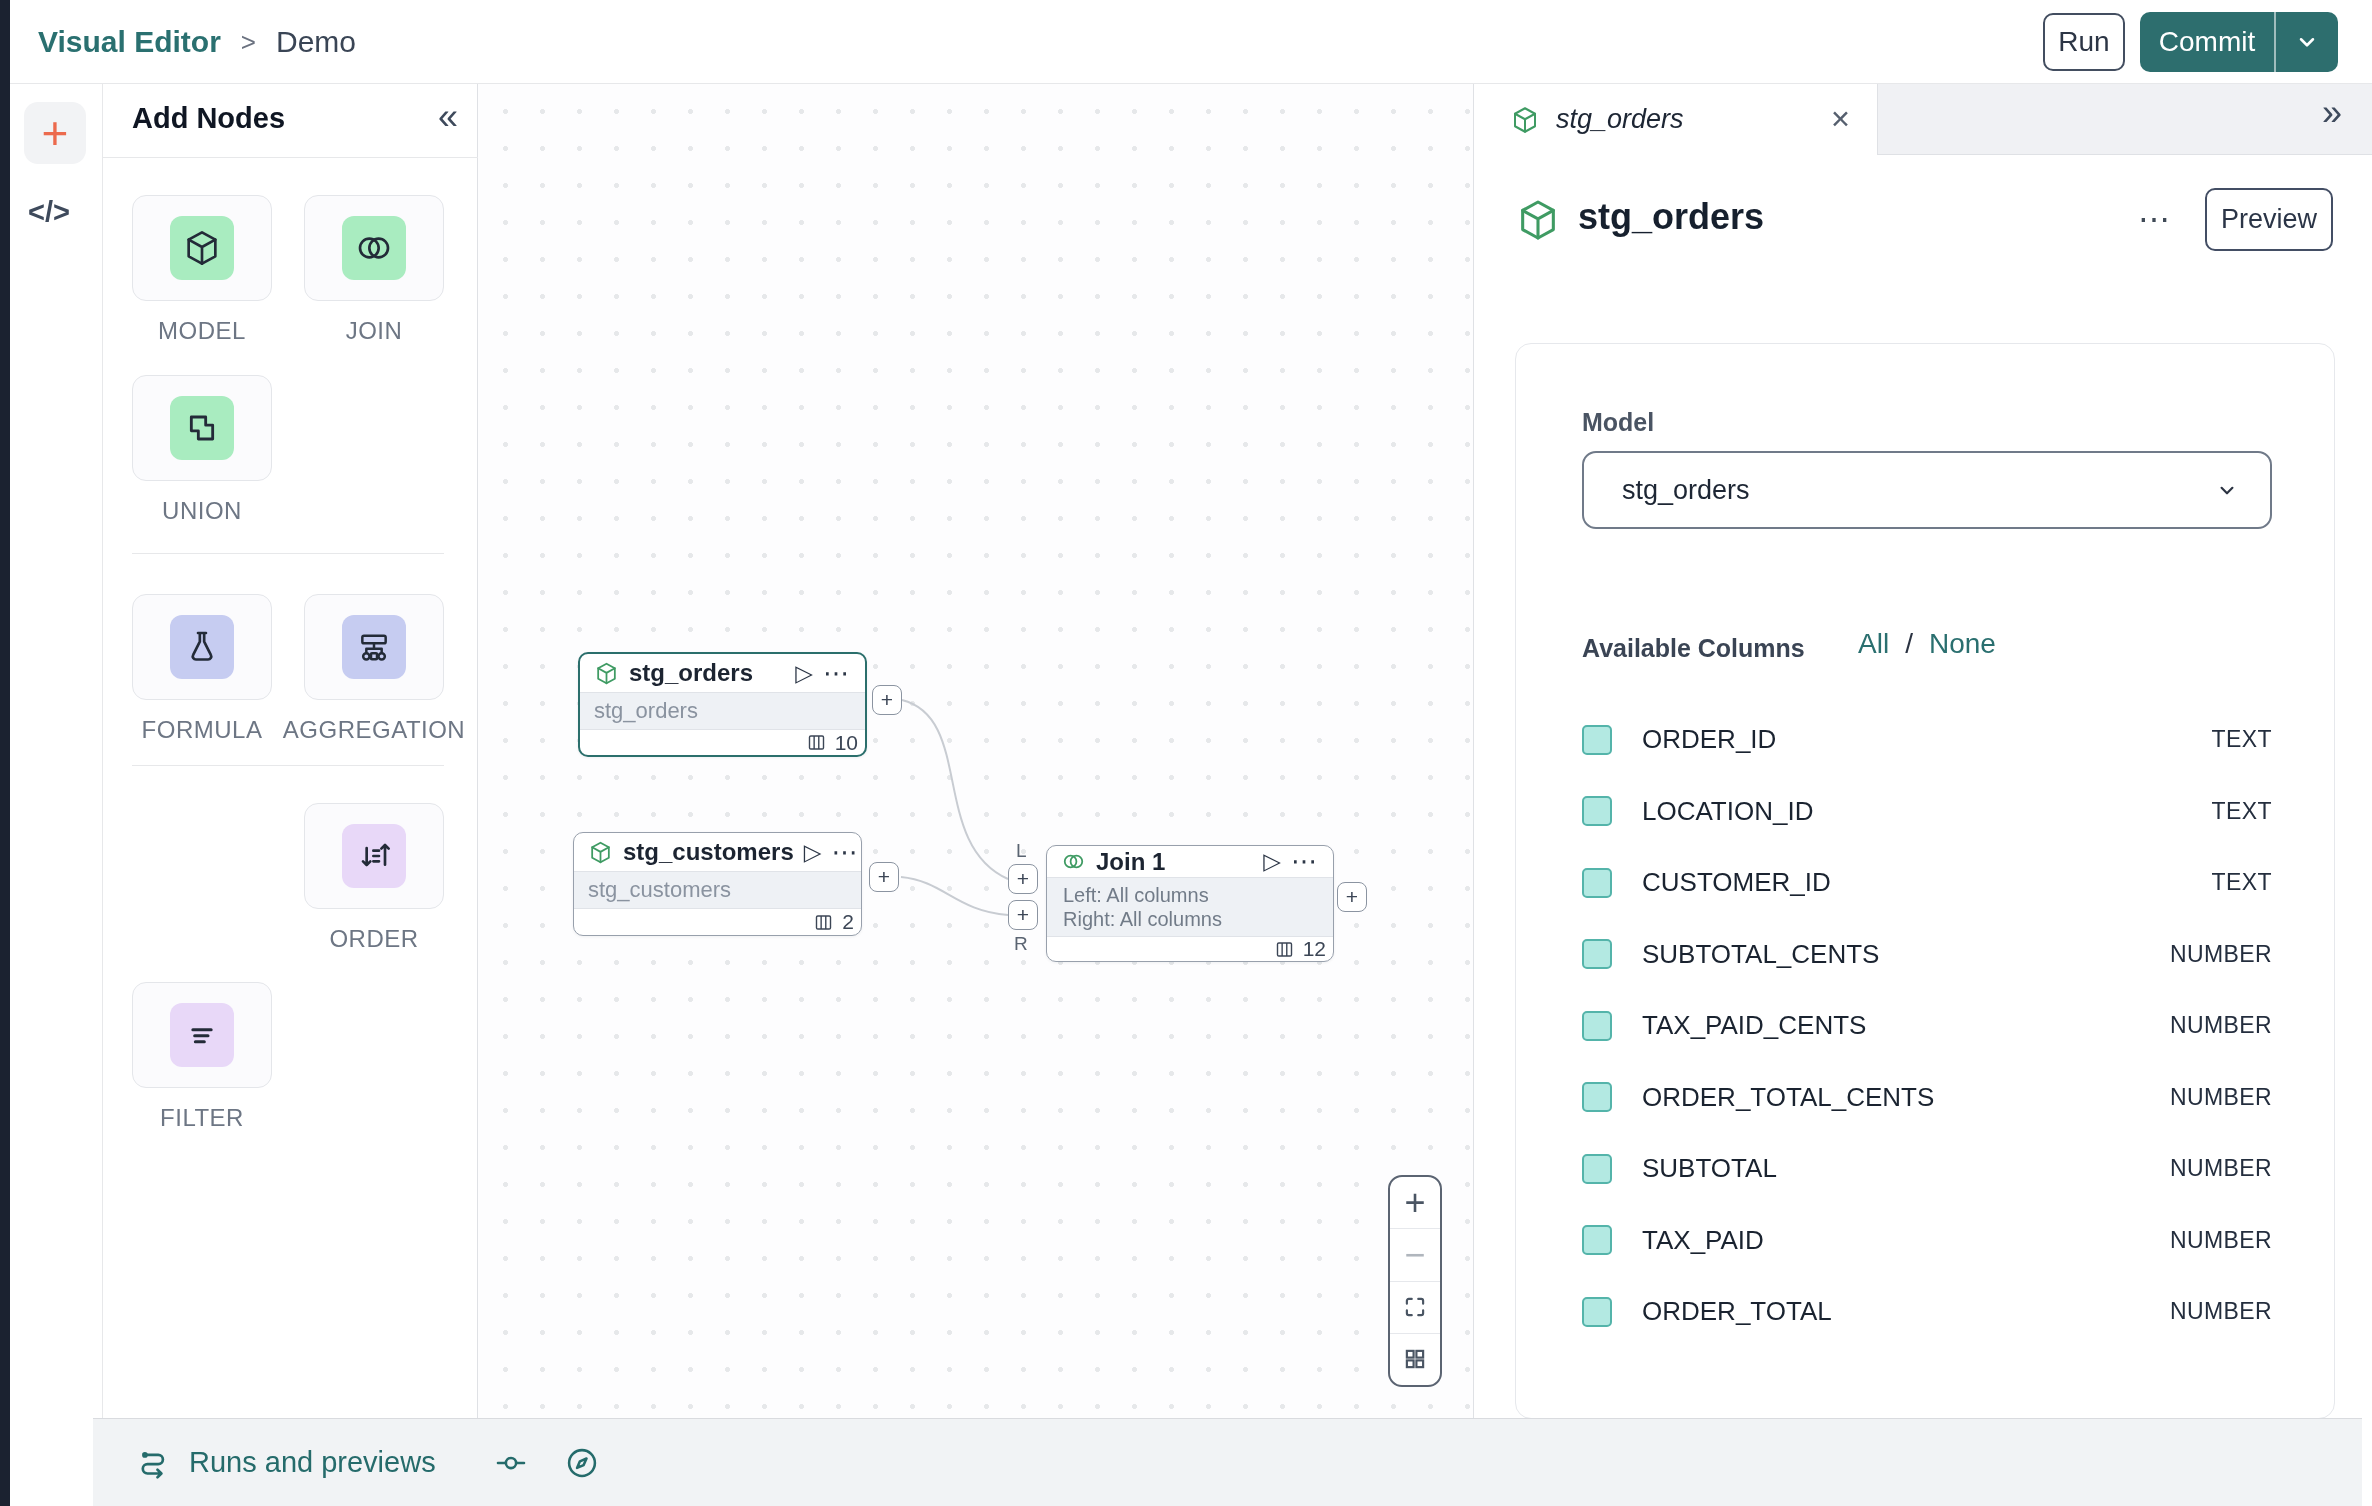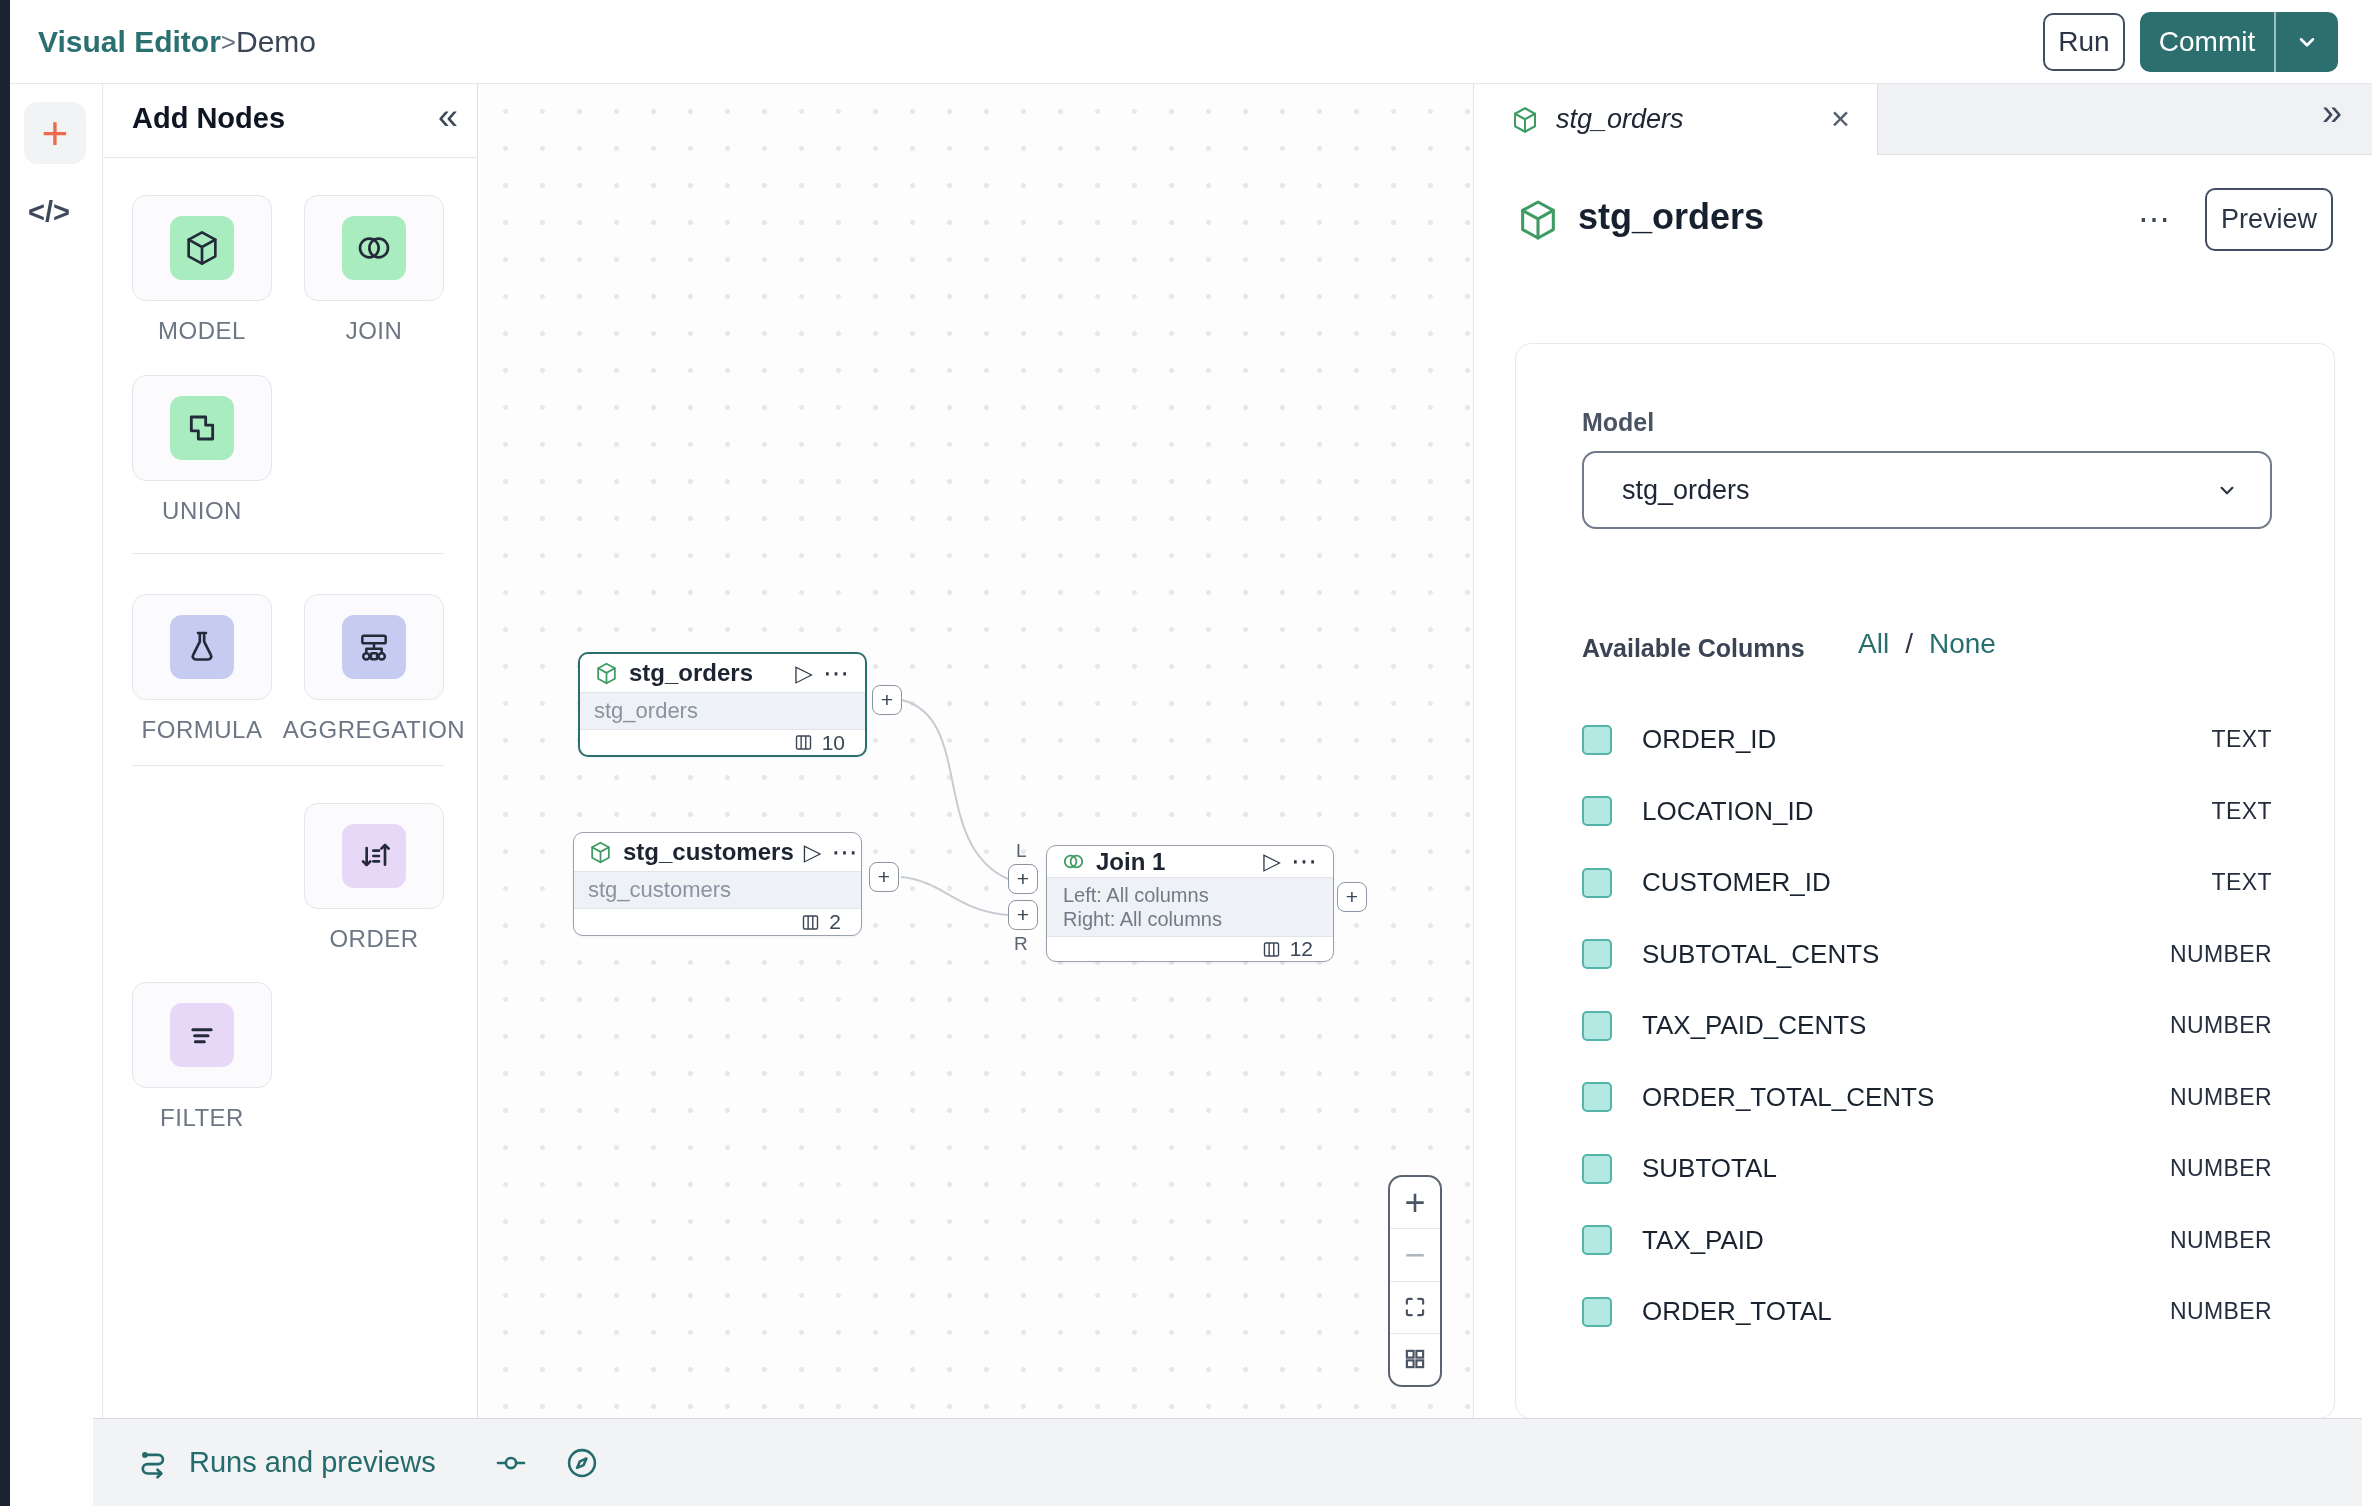--- a/index.html
+++ b/index.html
@@ -5,21 +5,21 @@
   *{margin:0;padding:0;box-sizing:border-box}
   html,body{background:#fff}
   .app{position:relative;width:2372px;height:1506px;overflow:hidden;background:#fff;
        font-family:"Liberation Sans",sans-serif;color:#1f2734}
   .abs{position:absolute}
   svg{display:block}
 
   
   .dark-strip{left:0;top:0;width:10px;height:1506px;background:#1b2230}
   .topbar{left:10px;top:0;width:2362px;height:84px;background:#fff;border-bottom:1px solid #e7e8ea}
-  .crumbs{left:38px;top:0;height:84px;display:flex;align-items:center;}
+  .crumbs{left:38px;top:0;height:84px;display:flex;align-items:center;gap:20px}
   .crumb-root{font-size:30px;font-weight:bold;color:#2a7070;cursor:pointer}
   .crumb-sep{font-size:26px;color:#6b7280}
   .crumb-cur{font-size:30px;font-weight:normal;color:#3a4555}
   .btn-run{left:2043px;top:13px;width:82px;height:58px;border:2px solid #434e60;border-radius:10px;
            background:#fff;display:flex;align-items:center;justify-content:center;
            font-size:28px;color:#2c3545;cursor:pointer}
   .btn-commit{left:2140px;top:12px;width:198px;height:60px;background:#2d6e6e;border-radius:10px;
               display:flex;align-items:stretch;color:#fff;cursor:pointer;overflow:hidden}
   .commit-main{flex:1;display:flex;align-items:center;justify-content:center;font-size:28px}
   .commit-div{width:2px;background:rgba(255,255,255,.55);margin:0}
@@ -53,21 +53,21 @@
         box-shadow:0 1px 3px rgba(20,30,50,.06)}
   .node.sel{border:2.5px solid #2b6f6c}
   .node.unsel{border:1.5px solid #98a0ac}
   .nhead{height:38px;display:flex;align-items:center;gap:10px;padding:0 14px}
   .ntitle{font-size:24px;font-weight:bold;color:#1c2431;white-space:nowrap}
   .nplay{margin-left:auto;font-size:23px;color:#2c3646;cursor:pointer}
   .nmenu{font-size:26px;color:#2c3646;cursor:pointer;letter-spacing:2px}
   .nbody{background:#eef1f5;border-top:1px solid #e0e3e8;border-bottom:1px solid #e0e3e8;
          padding:5px 14px;font-size:22px;color:#8a93a0}
   .nbody.join{font-size:20px;line-height:24px;color:#717b88;padding:5px 16px}
-  .nfoot{flex:1;display:flex;align-items:center;justify-content:flex-end;gap:8px;padding:0 20px;
+  .nfoot{flex:1;display:flex;align-items:center;justify-content:flex-end;gap:8px;padding:0 7px;
          font-size:21px;color:#3c4656}
   .port{position:absolute;width:30px;height:30px;background:#fff;border:1.5px solid #8b94a1;border-radius:8px;
         display:flex;align-items:center;justify-content:center;font-size:21px;color:#3c4656;cursor:pointer}
   .portlab{position:absolute;font-size:19px;color:#5a6472}
   .edges{position:absolute;left:478px;top:84px;pointer-events:none}
 
   .zoombar{left:1388px;top:1175px;width:54px;height:212px;background:#fff;border:2px solid #5b6472;
            border-radius:14px;display:flex;flex-direction:column;overflow:hidden}
   .zcell{flex:1;display:flex;align-items:center;justify-content:center;cursor:pointer;color:#4a5563}
   .zcell + .zcell{border-top:1.5px solid #e6e8ec}

